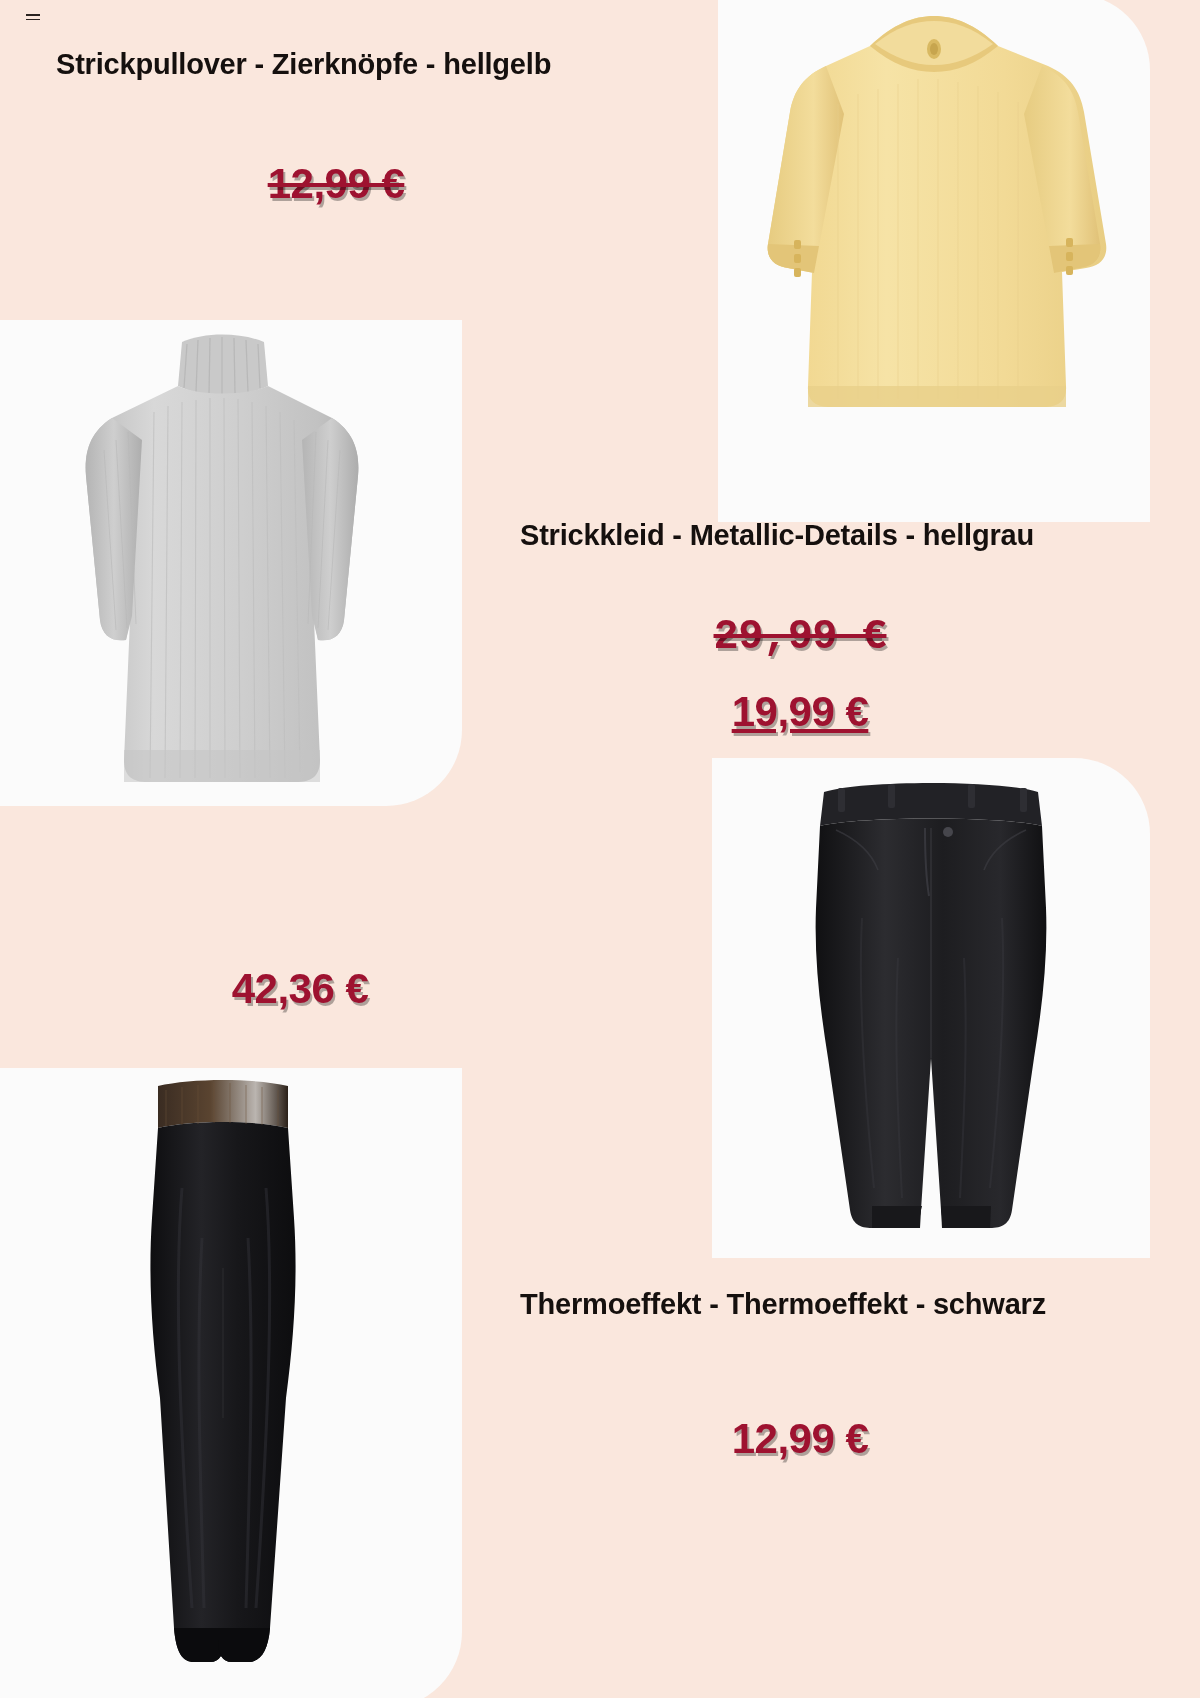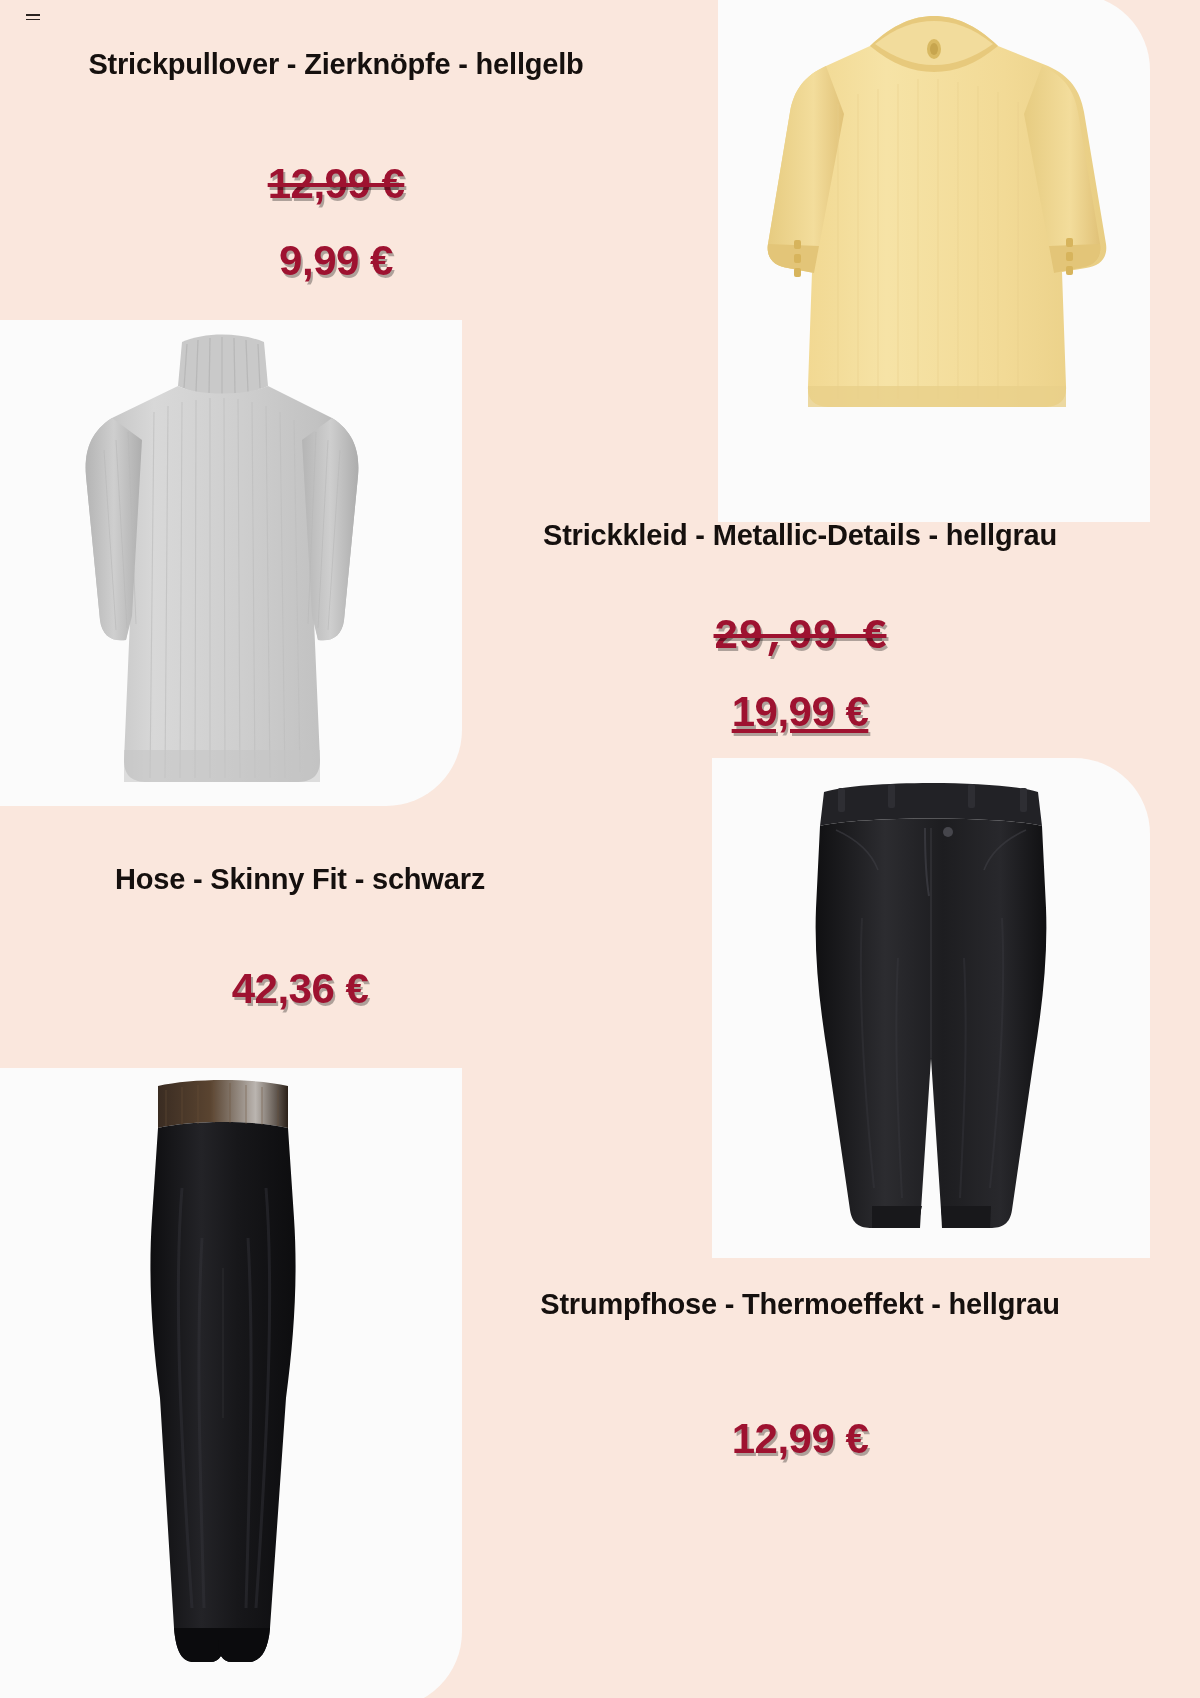--- a/index.html
+++ b/index.html
@@ -42,21 +42,20 @@
     position: absolute;
     background: #fbfbfb;
     overflow: hidden;
   }
   .img-frame.round-tr { border-top-right-radius: 76px; }
   .img-frame.round-br { border-bottom-right-radius: 76px; }
 
   
   .title {
     position: absolute;
-    text-align: center;
     color: #15100e;
     font-weight: bold;
     font-size: 29px;
     line-height: 1.35;
     letter-spacing: -0.2px;
   }
   .price-old {
     position: absolute;
     text-align: center;
     color: #9e1230;
@@ -161,21 +160,20 @@
         <rect x="348" y="258" width="7" height="9" rx="2"></rect>
         <rect x="348" y="272" width="7" height="9" rx="2"></rect>
       </g>
 
       <path d="M90 392 L348 392 L348 413 L90 413 Z" fill="#e9d089" opacity="0.8"></path>
     </svg>
   </div>
 
   <div class="title" style="left:56px; top:45px; width:560px;">Strickpullover - Zierknöpfe - hellgelb</div>
   <div class="price-old" style="left:56px; top:160px; width:560px;">12,99 €</div>
-  <div class="price-new" style="left:56px; top:237px; width:560px;">9,99 €</div>
 
   <div class="img-frame round-br" style="left:-18px; top:320px; width:480px; height:486px;">
     <svg class="dress" viewBox="0 0 480 486" preserveAspectRatio="xMidYMid meet">
       <defs>
         <linearGradient id="gg" x1="0" y1="0" x2="1" y2="0">
           <stop offset="0%" stop-color="#bcbcbc"></stop>
           <stop offset="25%" stop-color="#d8d8d8"></stop>
           <stop offset="55%" stop-color="#cfcfcf"></stop>
           <stop offset="85%" stop-color="#c2c2c2"></stop>
           <stop offset="100%" stop-color="#b2b2b2"></stop>
@@ -286,21 +284,20 @@
         <path d="M290 160 C294 240 288 330 278 430"></path>
         <path d="M186 200 C182 280 186 360 190 440"></path>
         <path d="M252 200 C256 280 252 360 248 440"></path>
       </g>
 
       <path d="M160 448 L210 448 L209 452 L208 470 L160 470 Z" fill="#18181b"></path>
       <path d="M229 448 L279 448 L278 470 L230 470 L229 452 Z" fill="#18181b"></path>
     </svg>
   </div>
 
-  <div class="title" style="left:20px; top:860px; width:560px;">Hose - Skinny Fit - schwarz</div>
   <div class="price-new" style="left:20px; top:965px; width:560px;">42,36 €</div>
 
   <div class="img-frame round-br" style="left:-18px; top:1068px; width:480px; height:640px;">
     <svg class="tights" viewBox="0 0 480 640" preserveAspectRatio="xMidYMid meet">
       <defs>
         <linearGradient id="gt" x1="0" y1="0" x2="1" y2="0">
           <stop offset="0%" stop-color="#0e0e10"></stop>
           <stop offset="35%" stop-color="#232327"></stop>
           <stop offset="60%" stop-color="#17171a"></stop>
           <stop offset="100%" stop-color="#0d0d0f"></stop>
@@ -343,16 +340,16 @@
         <line x1="216" y1="17" x2="216" y2="56"></line>
         <line x1="232" y1="15" x2="232" y2="55"></line>
         <line x1="248" y1="15" x2="248" y2="55"></line>
         <line x1="264" y1="17" x2="264" y2="56"></line>
         <line x1="280" y1="19" x2="280" y2="57"></line>
         <line x1="296" y1="22" x2="296" y2="58"></line>
       </g>
     </svg>
   </div>
 
-  <div class="title" style="left:520px; top:1285px; width:560px;">Strumpfhose - Thermoeffekt - hellgrau</div>
+  <div class="title" style="left:520px; top:1285px; width:560px;">Thermoeffekt - Thermoeffekt - schwarz</div>
   <div class="price-new" style="left:520px; top:1415px; width:560px;">12,99 €</div>
 
 </div>
 
 </body></html>

